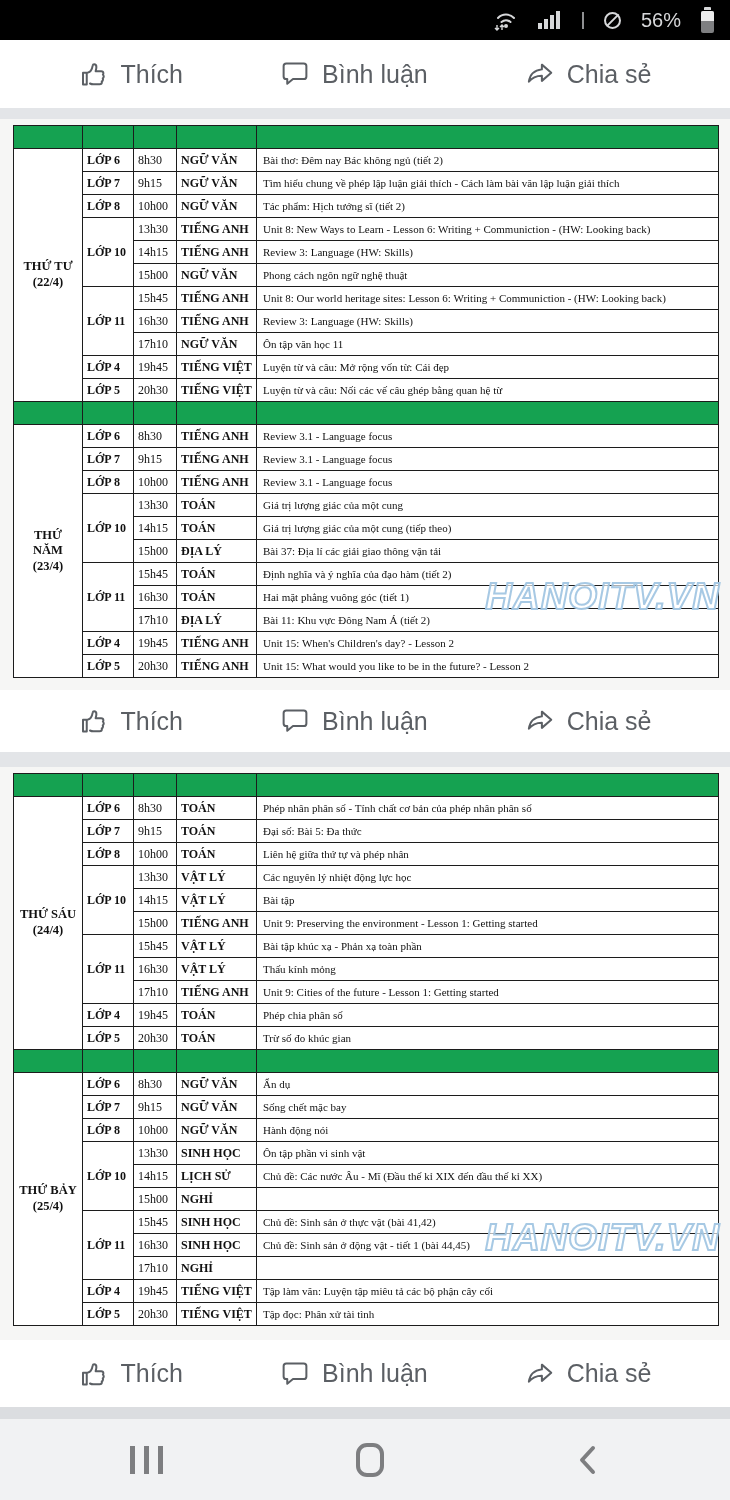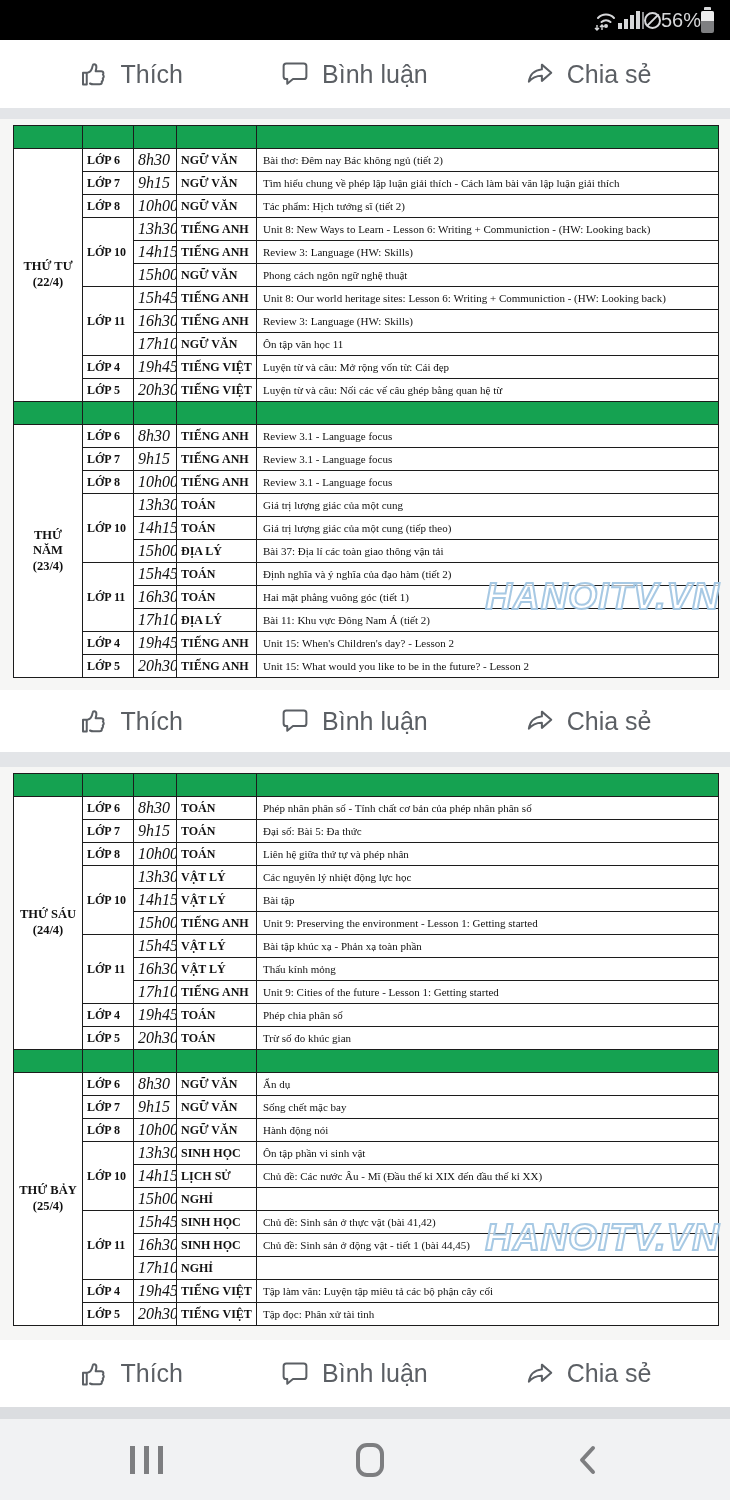--- a/index.html
+++ b/index.html
@@ -14,21 +14,21 @@
     height:40px; background:#000; color:#cfd0d2;
     display:flex; align-items:center; padding:0 16px; flex:0 0 auto;
   }
   .sb-left { display:flex; align-items:center; gap:10px; }
   .sb-time { font-size:22px; letter-spacing:.5px; color:#c9cacd; }
   .sb-laz { font-size:14px; font-weight:bold; letter-spacing:-1.5px; color:#b9babd; }
   .chrome-ball { width:18px; height:18px; border-radius:50%; background:#c4c5c7; position:relative; }
   .chrome-ball::after { content:""; position:absolute; left:4px; top:4px; width:10px; height:10px; border-radius:50%; background:#5e5f61; }
   .video-badge { width:24px; height:19px; border-radius:4px; background:#ee6161; display:flex; align-items:center; justify-content:center; }
   .sb-dots { font-size:14px; color:#c9cacd; letter-spacing:2px; }
-  .sb-right { margin-left:auto; display:flex; align-items:center; gap:0; }
+  .sb-right { margin-left:auto; display:flex; align-items:center; gap:20px; }
   .sig-bars { display:flex; align-items:flex-end; gap:2px; }
   .sig-bars i { display:block; width:4px; background:#d6d7d9; }
   .sig-sep { width:2px; height:17px; background:#8f9092; margin-left:2px; }
   .dnd { width:17px; height:17px; border:2px solid #d6d7d9; border-radius:50%; position:relative; }
   .dnd::after { content:""; position:absolute; left:-1px; top:5.5px; width:16px; height:2px; background:#d6d7d9; transform:rotate(-45deg); }
   .sb-batt-txt { font-size:20px; color:#d6d7d9; }
   .battery { width:13px; height:22px; border-radius:2px; background:#7e7f81; position:relative; overflow:hidden; }
   .battery::before { content:""; position:absolute; left:0; top:0; width:100%; height:45%; background:#ececec; }
   .battery-cap { width:7px; height:3px; background:#d6d7d9; margin:0 auto 1px; border-radius:1px 1px 0 0; }
   .batt-wrap { display:flex; flex-direction:column; align-items:center; }
@@ -48,21 +48,21 @@
   
   .ttable {
     border-collapse:collapse; margin:6px 0 0 13px; width:705px;
     font-family:"Liberation Serif", serif; color:#111; table-layout:fixed;
     background:#fff;
   }
   .ttable td { border:1px solid #1c1c1c; height:23px; padding:0 4px; overflow:hidden; white-space:nowrap; }
   .ttable .green-row td { background:#15a251; }
   .ttable td.day { text-align:center; font-weight:bold; font-size:12.5px; line-height:1.25; white-space:normal; }
   .ttable td.cls { font-weight:bold; font-size:12px; padding-left:4px; }
-  .ttable td.time { font-size:16px;font-style:italic; }
+  .ttable td.time { font-size:12px; }
   .ttable td.subj { font-weight:bold; font-size:12px; }
   .ttable td.lesson { font-size:11px; padding-left:6px; }
   
   .watermark {
     position:absolute; right:10px; font-size:37px; font-weight:bold;
     font-family:"Liberation Sans", sans-serif; letter-spacing:1px;
     color:rgba(255,255,255,0.18);
     -webkit-text-stroke:2px rgba(162,198,227,0.95);
     text-shadow:0 0 2px rgba(255,255,255,0.6);
     font-style:italic;
@@ -250,21 +250,21 @@
             <td class="lesson">Giá trị lượng giác của một cung</td>
           </tr>
           <tr>
             <td class="time">14h15</td>
             <td class="subj">TOÁN</td>
             <td class="lesson">Giá trị lượng giác của một cung (tiếp theo)</td>
           </tr>
           <tr>
             <td class="time">15h00</td>
             <td class="subj">ĐỊA LÝ</td>
-            <td class="lesson">Bài 37: Địa lí các toàn giao thông vận tải</td>
+            <td class="lesson">Bài 37: Địa lí các giải giao thông vận tải</td>
           </tr>
           <tr>
             <td class="cls" rowspan="3">LỚP 11</td>
             <td class="time">15h45</td>
             <td class="subj">TOÁN</td>
             <td class="lesson">Định nghĩa và ý nghĩa của đạo hàm (tiết 2)</td>
           </tr>
           <tr>
             <td class="time">16h30</td>
             <td class="subj">TOÁN</td>

